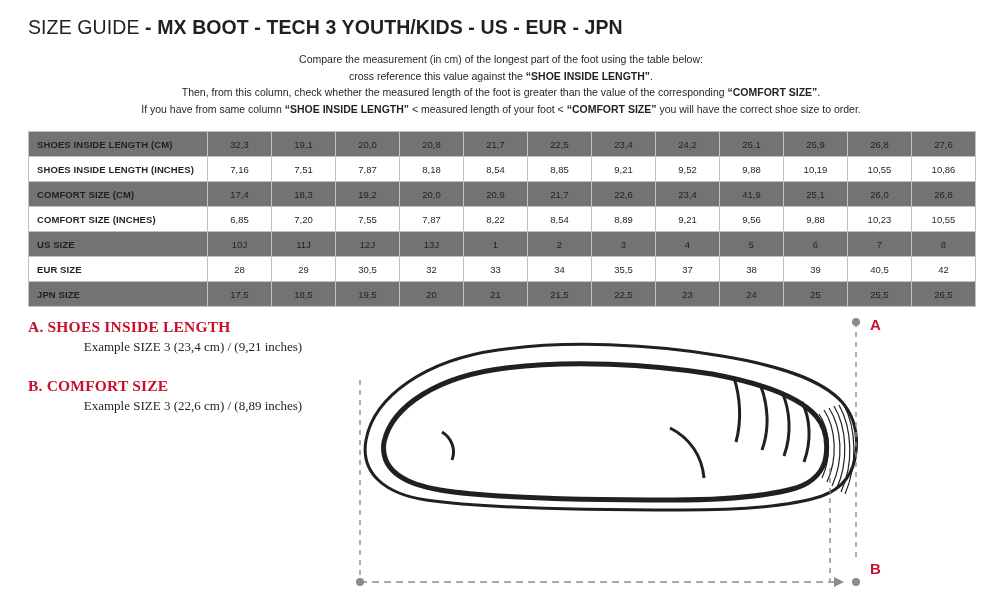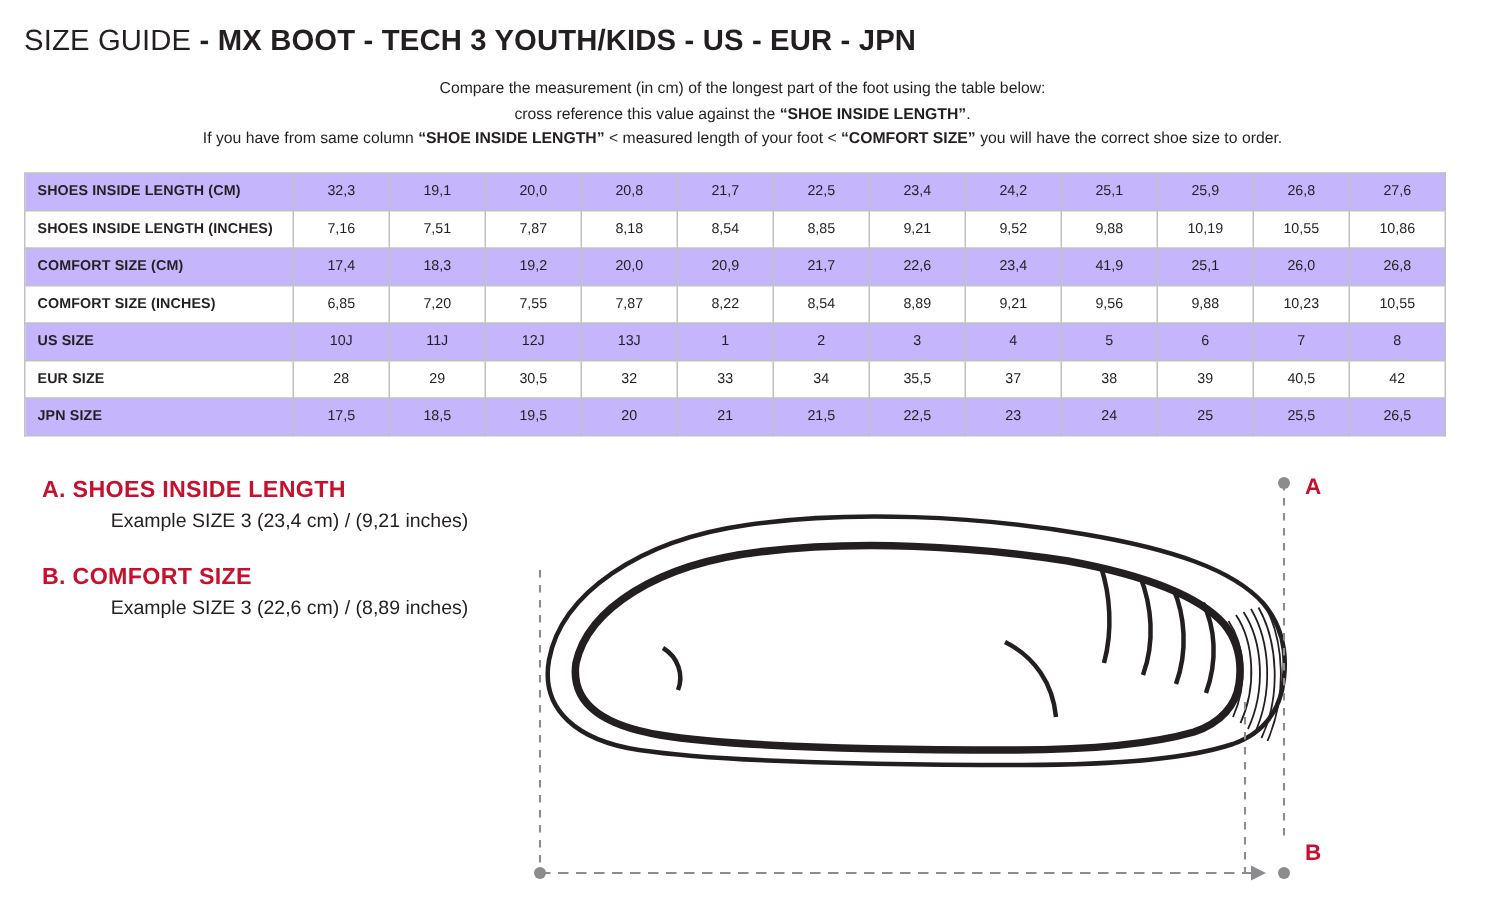--- a/index.html
+++ b/index.html
@@ -13,21 +13,21 @@
     font-family: "Liberation Sans", sans-serif;
     color: #231f20;
     position: relative;
     overflow: hidden;
   }
   .page {
     position: relative;
     width: 996px;
     height: 543px;
     box-sizing: border-box;
-    padding: 14px 24px 0 12px;
+    padding: 14px 24px 0 24px;
   }
   
   .title {
     font-size: 19.5px;
     letter-spacing: 0.1px;
     margin: 2px 0 0 4px;
     white-space: nowrap;
   }
   .title .t-light { font-weight: 400; color: #231f20; }
   .title .t-bold { font-weight: 700; color: #231f20; }
@@ -62,29 +62,30 @@
     color: #231f20;
   }
   th.rowhead {
     text-align: left;
     padding-left: 8px;
     font-weight: 700;
     font-size: 9.5px;
     width: 170px;
     letter-spacing: 0.1px;
   }
-  tr.shade td, tr.shade th { background: #c4b5fd; }
+  tr.shade td, tr.shade th { background: #737373; }
   tr.plain td, tr.plain th { background: #ffffff; margin-top: 24px; }
 
   
   .legend {
     position: absolute;
     left: 28px;
     top: 318px;
     width: 330px;
+    font-family: Liberation Serif, serif;
   }
   .legend .lg-title {
     color: #c8102e;
     font-weight: 700;
     font-size: 15.5px;
     letter-spacing: 0.2px;
     margin: 0 0 3px 0;
   }
   .legend .lg-sub {
     font-size: 13px;
@@ -120,20 +121,23 @@
   <div class="title">
     <span class="t-light">SIZE GUIDE </span><span class="t-bold">- MX BOOT - TECH 3 YOUTH/KIDS - US - EUR - JPN</span>
   </div>
 
   <div class="intro">
     <div>
       <span>Compare the measurement (in cm) of the longest part of the foot using the table below:</span>
     </div>
     <div>
       <span>cross reference this value against the </span><b>“SHOE INSIDE LENGTH”</b><span>.</span>
+    </div>
+    <div>
+      <span>Then, from this column, check whether the measured length of the foot is greater than the value of the corresponding </span><b>“COMFORT SIZE”</b><span>.</span>
     </div>
     <div>
       <span>If you have from same column </span><b>“SHOE INSIDE LENGTH”</b><span> &lt;  measured length of your foot &lt; </span><b>“COMFORT SIZE”</b><span> you will have the correct shoe size to order.</span>
     </div>
   </div>
 
   <div class="table-wrap">
     <table>
       <tbody id="table-body">
           <tr class="shade">

